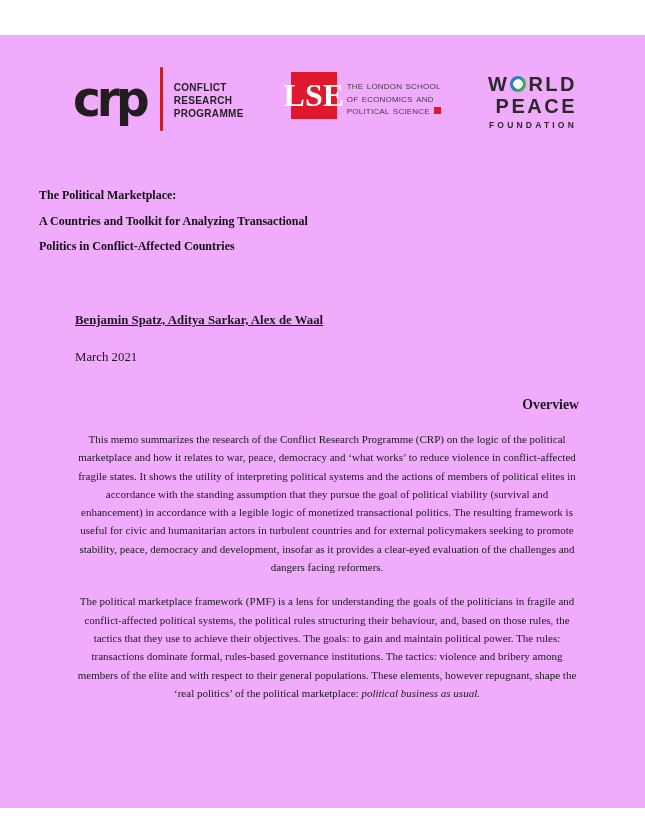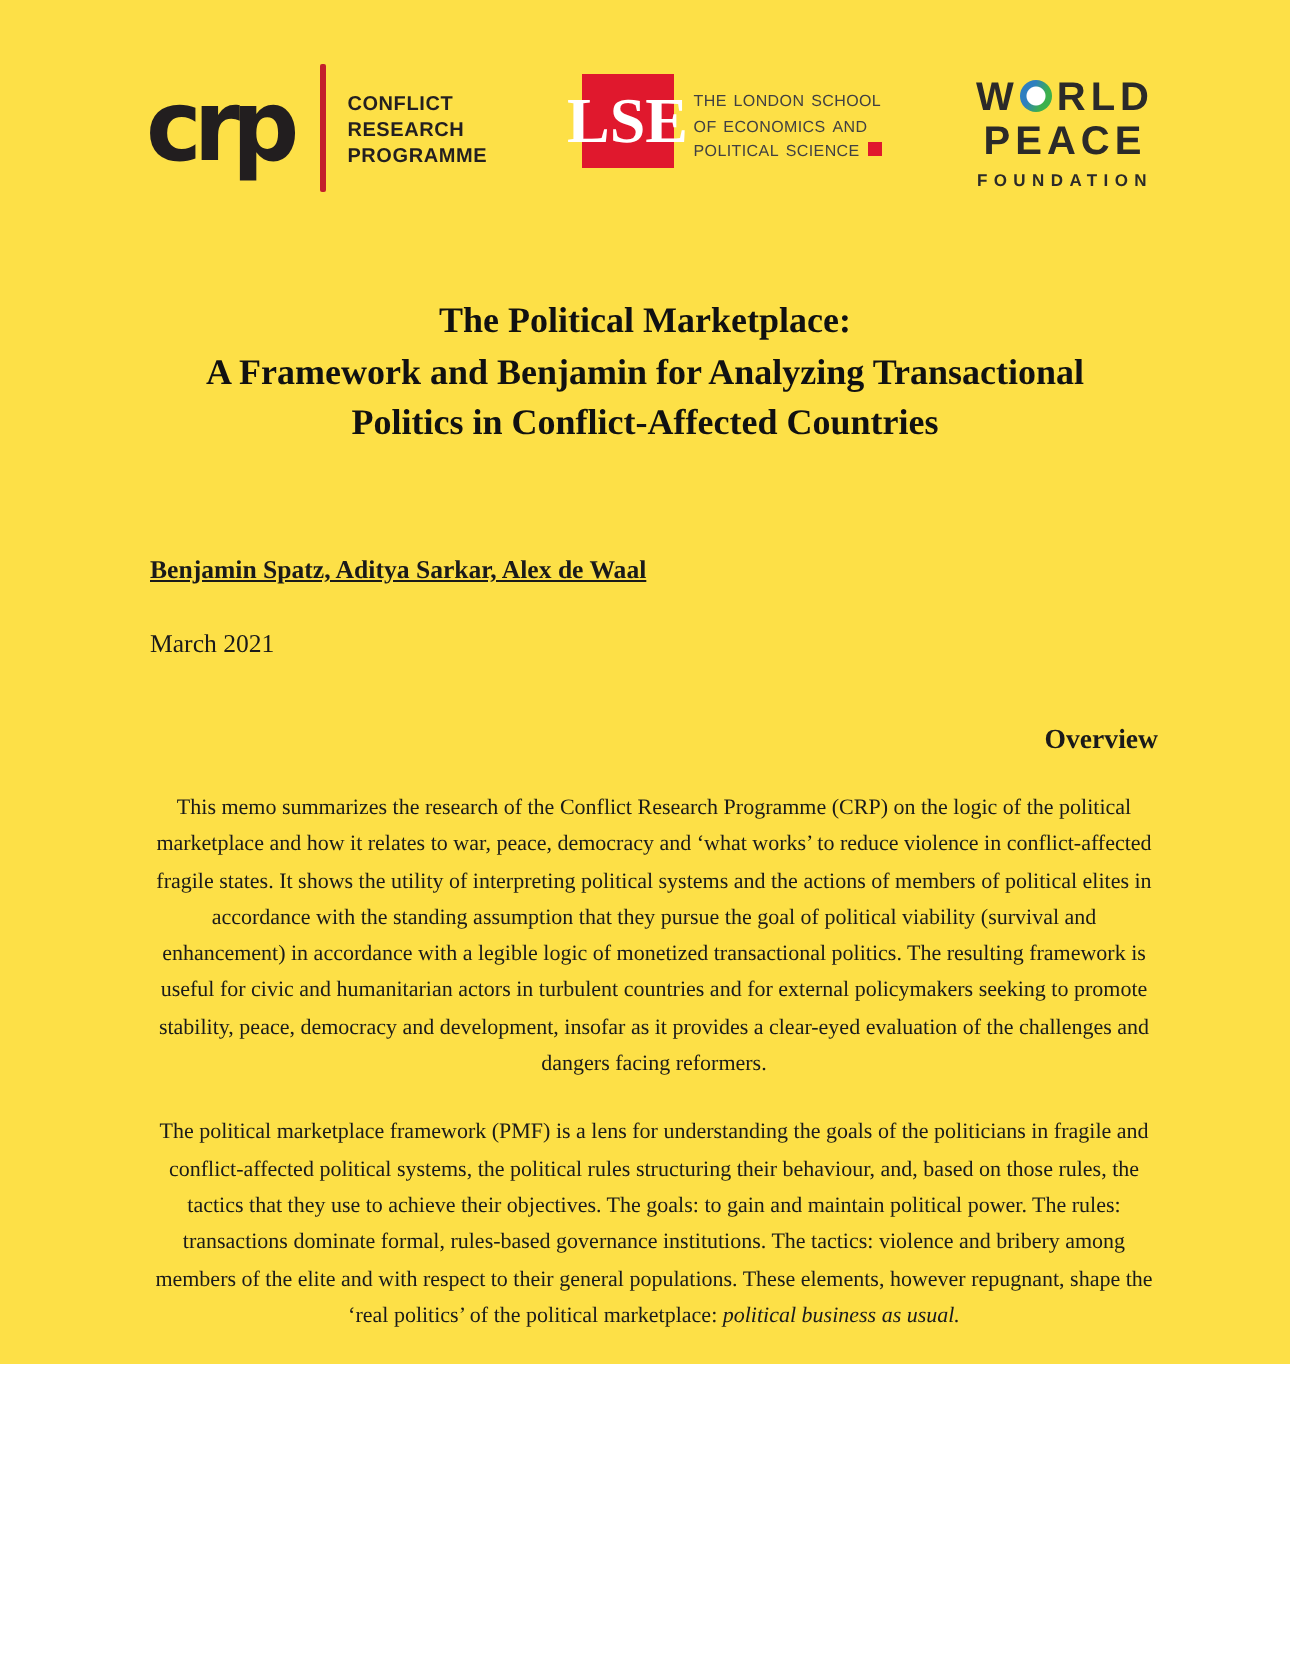--- a/index.html
+++ b/index.html
@@ -1,22 +1,23 @@
 <!DOCTYPE html>
 <html><head>
 <meta charset="utf-8">
 <style>
   html,body{margin:0;padding:0;background:#ffffff;}
   .page{
     position:relative;
-    width:645px;height:682px;
-    background:#fde047;
+    width:645px;height:773px;
+    background:#f0abfc;
     font-family:"Liberation Serif", serif;
     color:#1a1a1a;
     overflow:hidden;
+    margin-top:35px;
   }
 
   
   .logos{
     position:absolute;top:32px;left:73px;right:68px;
     display:flex;justify-content:space-between;align-items:flex-start;
   }
 
   
   .crp-logo{display:flex;align-items:center;}
@@ -50,40 +51,41 @@
     font-family:"Liberation Sans", sans-serif;
     font-variant:small-caps;text-transform:lowercase;
     font-weight:normal;font-size:11.5px;line-height:12.5px;
     color:#414042;letter-spacing:.2px;
   }
   .lse-dot{display:inline-block;width:7px;height:7px;margin-left:4px;}
 
   
   .wpf-logo{
     font-family:"Liberation Sans", sans-serif;
-    color:#2b2a29;margin-top:6px;text-align:center;
+    color:#2b2a29;margin-top:6px;text-align:right;
   }
   .wpf-word{
     font-size:20px;font-weight:600;letter-spacing:2.5px;line-height:22px;
   }
   .wpf-ring{
     display:inline-block;width:16px;height:16px;border-radius:50%;
     vertical-align:-1px;margin:0 2px 0 1px;
   }
   .wpf-foundation{
     font-size:8.5px;font-weight:bold;letter-spacing:3.2px;
     margin-top:3px;color:#2b2a29;
   }
 
   
   .title{
     position:absolute;top:148px;left:0;right:0;
-    margin:0;text-align:center;
-    font-size:18px;font-weight:bold;line-height:25.5px;
+    margin:0;text-align:left;
+    font-size:12px;font-weight:bold;line-height:25.5px;
     color:#111111;
+    padding-left:39px;
   }
   .title .tline{display:block;}
 
   .content{
     position:absolute;top:276px;left:75px;width:504px;
   }
   .authors{
     margin:0;font-weight:bold;font-size:12.8px;line-height:18px;text-decoration:underline;
   }
   .date{
@@ -135,21 +137,21 @@
     <div class="wpf-logo">
       <div class="wpf-word"><span>W</span><span class="wpf-ring" style="background: radial-gradient(circle, rgb(255, 255, 255) 0px, rgb(255, 255, 255) 4.5px, rgba(0, 0, 0, 0) 5px), linear-gradient(115deg, rgb(46, 127, 192) 35%, rgb(60, 176, 76) 70%);"></span><span>RLD</span></div>
       <div class="wpf-word">PEACE</div>
       <div class="wpf-foundation">FOUNDATION</div>
     </div>
 
   </header>
 
   <h1 class="title">
     <span class="tline">The Political Marketplace:</span>
-    <span class="tline">A Framework and Benjamin for Analyzing Transactional</span>
+    <span class="tline">A Countries and Toolkit for Analyzing Transactional</span>
     <span class="tline">Politics in Conflict-Affected Countries</span>
   </h1>
 
   <main class="content">
     <p class="authors">Benjamin Spatz, Aditya Sarkar, Alex de Waal</p>
     <p class="date">March 2021</p>
     <h2 class="overview-heading">Overview</h2>
     <p class="body-para">This memo summarizes the research of the Conflict Research Programme (CRP) on the logic of the political marketplace and how it relates to war, peace, democracy and ‘what works’ to reduce violence in conflict-affected fragile states. It shows the utility of interpreting political systems and the actions of members of political elites in accordance with the standing assumption that they pursue the goal of political viability (survival and enhancement) in accordance with a legible logic of monetized transactional politics. The resulting framework is useful for civic and humanitarian actors in turbulent countries and for external policymakers seeking to promote stability, peace, democracy and development, insofar as it provides a clear-eyed evaluation of the challenges and dangers facing reformers.</p>
     <p class="body-para"><span>The political marketplace framework (PMF) is a lens for understanding the goals of the politicians in fragile and conflict-affected political systems, the political rules structuring their behaviour, and, based on those rules, the tactics that they use to achieve their objectives. The goals: to gain and maintain political power. The rules: transactions dominate formal, rules-based governance institutions. The tactics: violence and bribery among members of the elite and with respect to their general populations. These elements, however repugnant, shape the ‘real politics’ of the political marketplace: </span><em>political business as usual.</em></p>
   </main>

